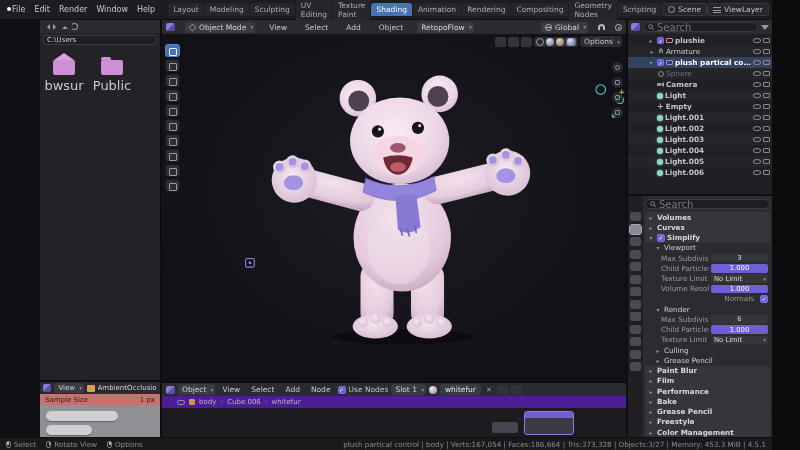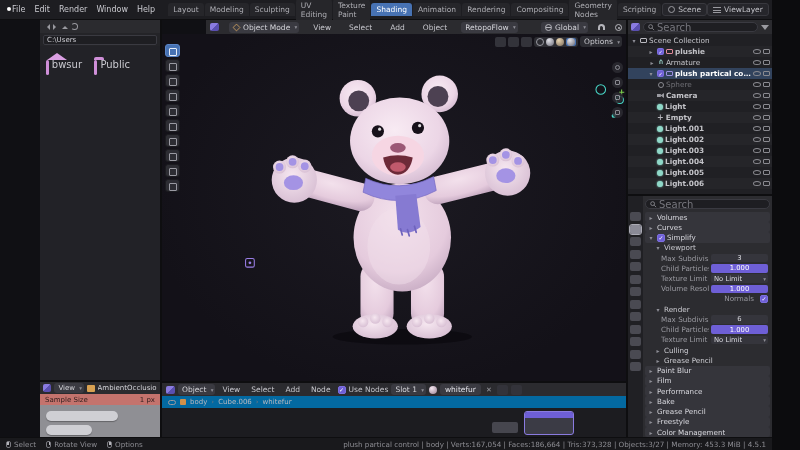--- a/index.html
+++ b/index.html
@@ -49,39 +49,39 @@
   .fb-header { height:13px; flex:0 0 13px; background:#2b2b2f; display:flex; align-items:center; gap:3px; padding:0 4px; }
   .tri { width:0; height:0; border:3px solid transparent; }
   .tri.l { border-right-color:#9a9aa0; }
   .tri.r { border-left-color:#9a9aa0; }
   .tri.u { border-bottom-color:#9a9aa0; margin-top:-2px; }
   .ico-refresh { width:7px; height:7px; border:1px solid #9a9aa0; border-left-color:transparent; border-radius:50%; }
   .fb-path { height:13px; flex:0 0 13px; background:#242428; display:flex; align-items:center; gap:3px; padding:0 3px; }
   .pathbox { flex:1; background:#1e1e22; border:1px solid #3a3a41; border-radius:2px; height:10px;
              display:flex; align-items:center; padding:0 3px; color:#cfcfd5; font-size:7px; white-space:nowrap; overflow:hidden; }
   .fb-body { flex:1; background:#222227; padding:8px 6px; display:flex; gap:12px; align-items:flex-start; min-height:0; }
-  .fitem { width:36px; display:flex; flex-direction:row; align-items:center; gap:3px; font-size:10px; color:#c9c9cf; }
+  .fitem { width:36px; display:flex; flex-direction:column; align-items:center; gap:3px; font-size:13px; color:#c9c9cf; }
   .ico-home { width:22px; height:15px; background:#cf8fd8; border-radius:2px; position:relative; margin-top:6px; }
   .ico-home::before { content:""; position:absolute; left:1px; right:1px; top:-7px;
                       border-left:10px solid transparent; border-right:10px solid transparent; border-bottom:7px solid #da9fe2; }
   .ico-folder { width:22px; height:15px; background:#cf8fd8; border-radius:2px; position:relative; margin-top:6px; }
   .ico-folder::before { content:""; position:absolute; left:0; top:-3px; width:10px; height:3px; background:#cf8fd8; border-radius:2px 2px 0 0; }
 
   
   .node-ed { height:57px; flex:0 0 57px; border-top:2px solid #0e0e10; display:flex; flex-direction:column; }
   .ne-header { height:12px; flex:0 0 12px; background:#2b2b2f; display:flex; align-items:center; gap:3px; padding:0 3px; font-size:7px; }
   .ico-img { width:8px; height:7px; background:#d8a152; border-radius:1px; }
   .ne-title { color:#d5d5da; white-space:nowrap; overflow:hidden; }
   .ne-prop { height:11px; flex:0 0 11px; background:#c4736d; color:#33201f; display:flex; align-items:center;
              justify-content:space-between; padding:0 5px; font-size:7px; }
   .ne-body { flex:1; background:#8f8f94; position:relative; }
   .cap { position:absolute; background:#cfcfd4; border-radius:5px; box-shadow:0 1px 1px rgba(0,0,0,.3); }
 
   
-  .vp-header { height:14px; flex:0 0 14px; background:#2b2b2f; display:flex; align-items:center; gap:10px; padding:0 4px; font-size:7.5px;margin-left:44px; }
+  .vp-header { height:14px; flex:0 0 14px; background:#2b2b2f; display:flex; align-items:center; gap:10px; padding:0 4px; font-size:7.5px; }
   .wide { display:flex; align-items:center; gap:3px; background:#3a3a41; border-radius:3px; padding:1px 4px; color:#d5d5da; }
   .ico-ed { width:9px; height:8px; background:linear-gradient(135deg,#8a7be0 50%,#5a4fb0 50%); border-radius:2px; }
   .ico-mode { width:7px; height:7px; border:1px solid #d0a060; transform:rotate(45deg) scale(.8); }
   .ico-globe { width:7px; height:7px; border:1px solid #b5b5bb; border-radius:50%; position:relative; }
   .ico-globe::after { content:""; position:absolute; left:0; right:0; top:2.5px; height:1px; background:#b5b5bb; }
   .ico-magnet { width:7px; height:6px; border:2px solid #b5b5bb; border-bottom:0; border-radius:4px 4px 0 0; }
   .ico-prop { width:7px; height:7px; border:1px solid #b5b5bb; border-radius:50%; position:relative; }
   .ico-prop::after { content:""; position:absolute; left:2px; top:2px; width:2px; height:2px; border-radius:50%; background:#b5b5bb; }
   .hspace { flex:1; }
 
@@ -106,21 +106,21 @@
   .bear-svg { position:absolute; inset:0; width:100%; height:100%; }
 
   
   .shader-ed { height:56px; flex:0 0 56px; border-top:2px solid #0e0e10; display:flex; flex-direction:column; }
   .se-header { height:13px; flex:0 0 13px; background:#2b2b2f; display:flex; align-items:center; gap:3px; padding:0 4px; font-size:7.5px; }
   .usenodes { display:flex; align-items:center; gap:3px; }
   .matball { width:8px; height:8px; border-radius:50%; background:radial-gradient(circle at 35% 30%,#f2e6ee,#9a8296); }
   .matname { background:#3a3a41; border-radius:3px; padding:1px 5px; color:#e2e2e8; }
   .ico-x { color:#9a9aa0; font-size:7px; padding:0 2px; }
   .ico-x::before { content:"✕"; }
-  .se-crumb { height:12px; flex:0 0 12px; background:#0369a1; display:flex; align-items:center; gap:4px; padding:0 6px; font-size:7px; color:#b9b9bf; }
+  .se-crumb { height:12px; flex:0 0 12px; background:#4c1d95; display:flex; align-items:center; gap:4px; padding:0 15px; font-size:7px; color:#b9b9bf; }
   .ico-chain { width:8px; height:5px; border:1px solid #9a9aa0; border-radius:3px; }
   .ico-cube { width:6px; height:6px; background:#d0904a; border-radius:1px; }
   .csep::before { content:"›"; color:#77777e; }
   .se-canvas { flex:1; background:#1c1c20; position:relative; min-height:0; }
   .nd1 { position:absolute; right:52px; top:3px; width:50px; height:24px; background:#3b3b45;
          border:1px solid #8a7be0; border-radius:3px; overflow:hidden; }
   .nd1::before { content:""; display:block; height:6px; background:#6e5fd6; }
   .nd2 { position:absolute; right:108px; top:14px; width:26px; height:11px; background:#46464e; border-radius:2px; }
 
   
@@ -154,21 +154,21 @@
 
   
   .properties { flex:1; display:flex; background:#2c2c30; min-height:0; }
   .prop-tabs { width:15px; flex:0 0 15px; background:#202024; display:flex; flex-direction:column; align-items:center;
                padding-top:16px; gap:3.5px; }
   .ptab { width:11px; height:9px; border-radius:2px; background:#4a4a52; }
   .ptab.active { background:#8a8a96; outline:1px solid #aaaab4; }
   .prop-main { flex:1; display:flex; flex-direction:column; padding:2px 2px 0 2px; min-width:0; }
   .prop-search { height:12px; flex:0 0 12px; display:flex; align-items:center; gap:2px; margin-bottom:2px; }
   .prow { height:10.6px; display:flex; align-items:center; gap:2px; padding:0 2px; font-size:7.2px; }
-  .prow.sec { background:#35353b; border-radius:2px; color:#d8d8de; }
+  .prow.sec { background:#35353b; border-radius:2px; color:#d8d8de;font-weight:bold; }
   .prow.sub { color:#cdcdd3; }
   .i1 { margin-left:7px; } .i2 { padding-left:16px; }
   .seclab { overflow:hidden; white-space:nowrap; }
   .flabel { flex:1; text-align:right; color:#9a9aa1; padding-right:4px; overflow:hidden; white-space:nowrap; }
   .wnum,.wdrop,.wslider { width:57px; flex:0 0 57px; height:8.5px; background:#35353c; border-radius:2px;
           display:flex; align-items:center; justify-content:center; font-size:6.8px; color:#dcdce2; position:relative; overflow:hidden; }
   .wdrop { justify-content:flex-start; padding-left:3px; }
   .wslider .fill { position:absolute; left:0; top:0; bottom:0; background:#6e5fd6; }
   .wslider .sval { position:relative; z-index:1; color:#fff; }
 
@@ -456,25 +456,20 @@
           <span class="searchbox">
             <svg width="7" height="7" viewBox="0 0 8 8">
                 <circle cx="3" cy="3" r="2.2" fill="none" stroke="#8a8a90"></circle>
                 <path d="M4.8 4.8 L7 7" stroke="#8a8a90"></path>
               </svg>
             <input placeholder="Search" style="">
           </span>
           <span class="ico-funnel"></span>
         </div>
         <div class="ol-body">
-          <div class="orow">
-            <span class="dis dis-o"></span>
-            <span class="oicon ico-coll"></span>
-            <span class="olabel">Scene Collection</span>
-          </div>
           <div class="orow d1">
             <span class="dis dis-c"></span>
             <span class="ocheck"></span>
             <span class="oicon ico-coll pink"></span>
             <span class="olabel">plushie</span>
             <span class="oright">
                 <span class="ico-eye"></span>
                 <span class="ico-camt"></span>
               </span>
           </div>

